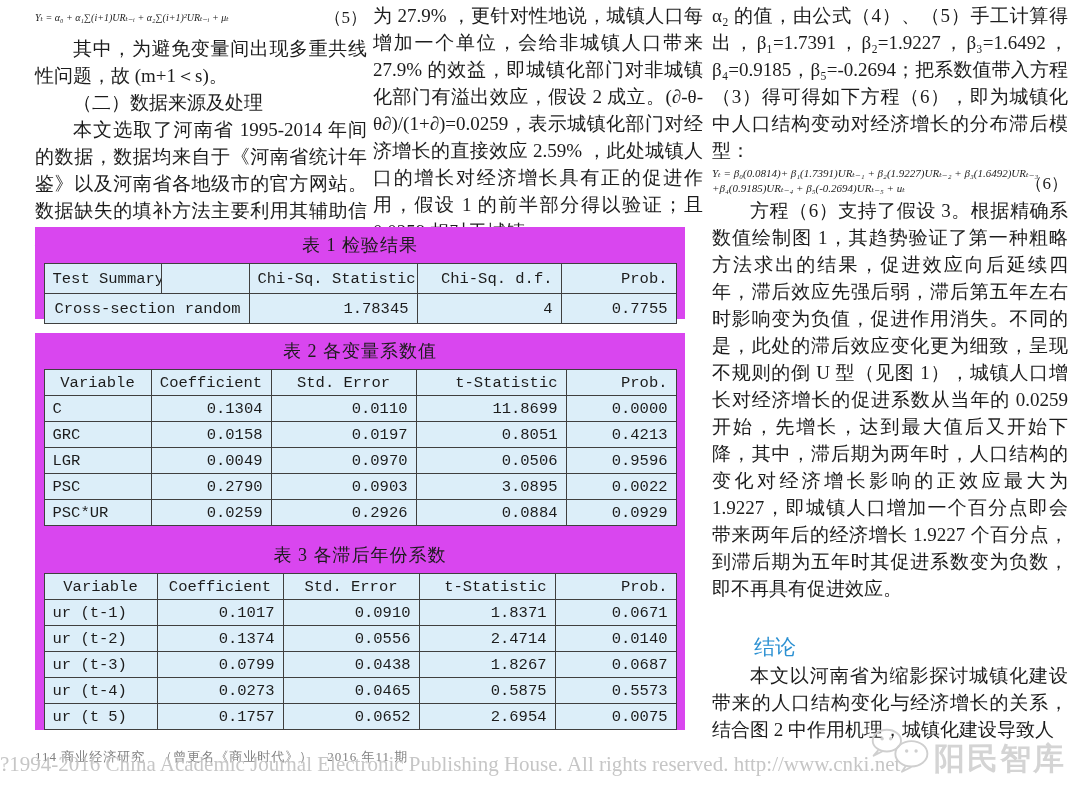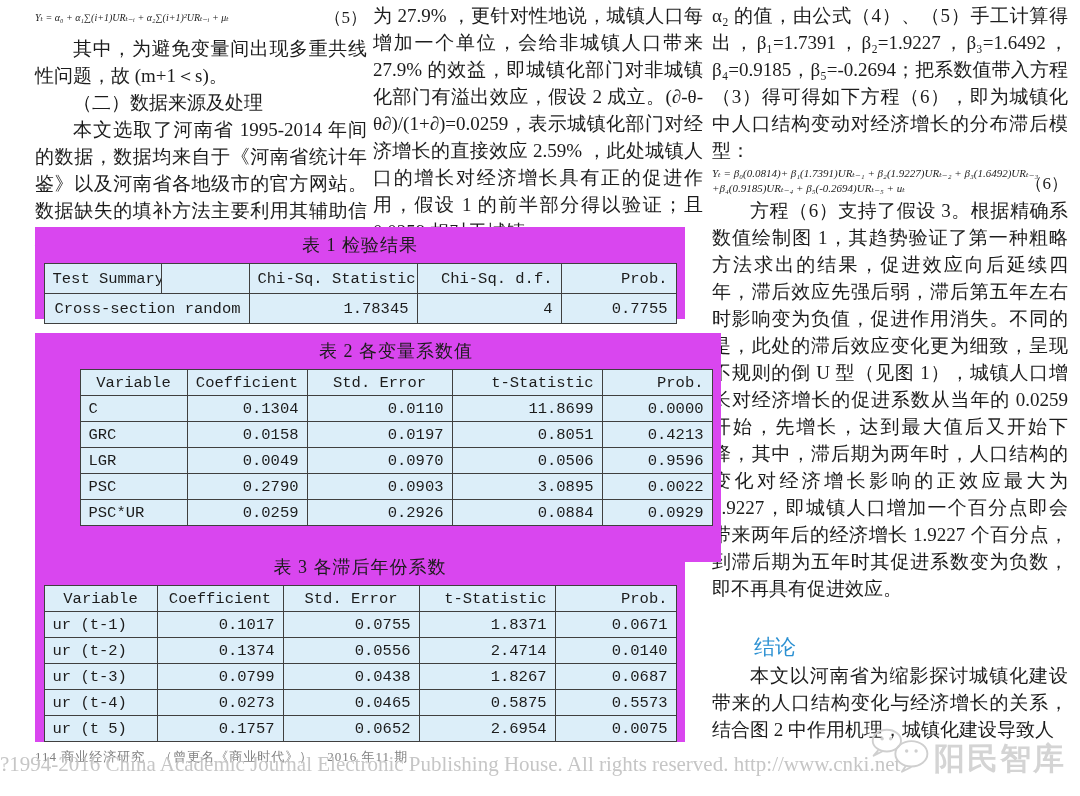--- a/index.html
+++ b/index.html
@@ -30,22 +30,22 @@
   .formula6 .flabel { position:absolute; right:0; top:6px; }
 
   .conclusion-h {
     margin:30px 0 0; text-indent:2em; color:#2b90d2;
     font-size:21px; line-height:30px;
     font-family:"Liberation Sans","DejaVu Sans",sans-serif;
   }
 
   .tbl-block { position:absolute; left:35px; width:650px; background:#d946ef; }
   #tbl1-block { top:227px; height:92px; }
-  #tbl2-block { top:333px; height:229px;padding-left:36px; }
-  #tbl3-block { top:537px; height:193px;margin-top:12px; }
+  #tbl2-block { top:333px; height:229px; }
+  #tbl3-block { top:537px; height:193px; }
   .tbl-title { text-align:center; font-size:18px; padding-top:6px; letter-spacing:1px; }
   table { border-collapse:collapse; margin:6px auto 0; table-layout:fixed; width:632px; }
   th,td {
     border:1px solid #3f3f3f; background:#dceef9;
     font-family:"Liberation Mono","DejaVu Sans Mono",monospace;
     font-size:15.5px; font-weight:normal; padding:0 8px;
     overflow:hidden; white-space:nowrap;
   }
   .t1 th,.t1 td { height:29px; }
   .t23 th,.t23 td { height:25px; }
@@ -198,21 +198,21 @@
           <tr>
         <th class="ac">Variable</th>
         <th class="ac">Coefficient</th>
         <th class="ac">Std. Error</th>
         <th class="ar">t-Statistic</th>
         <th class="ar">Prob.</th>
       </tr>
       <tr>
         <td class="al">ur (t-1)</td>
         <td class="ar">0.1017</td>
-        <td class="ar">0.0755</td>
+        <td class="ar">0.0910</td>
         <td class="ar">1.8371</td>
         <td class="ar">0.0671</td>
       </tr>
       <tr>
         <td class="al">ur (t-2)</td>
         <td class="ar">0.1374</td>
         <td class="ar">0.0556</td>
         <td class="ar">2.4714</td>
         <td class="ar">0.0140</td>
       </tr>

